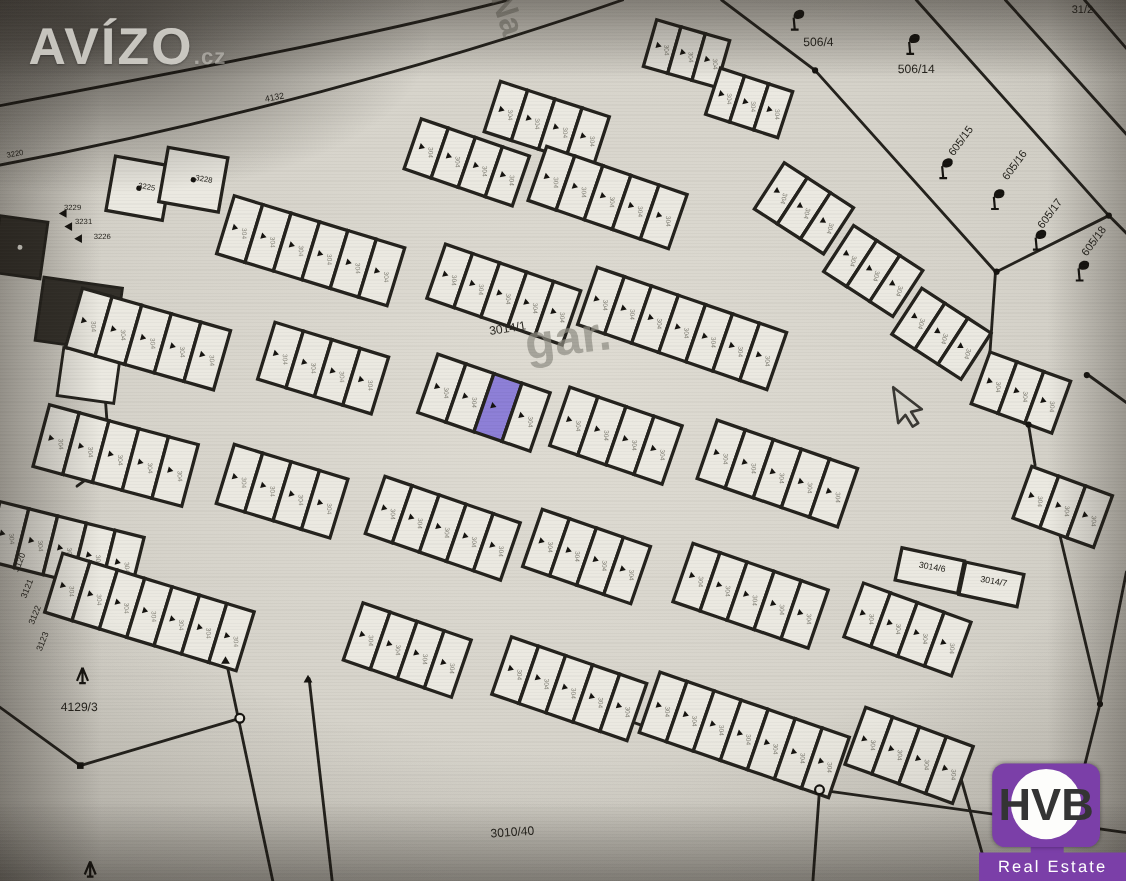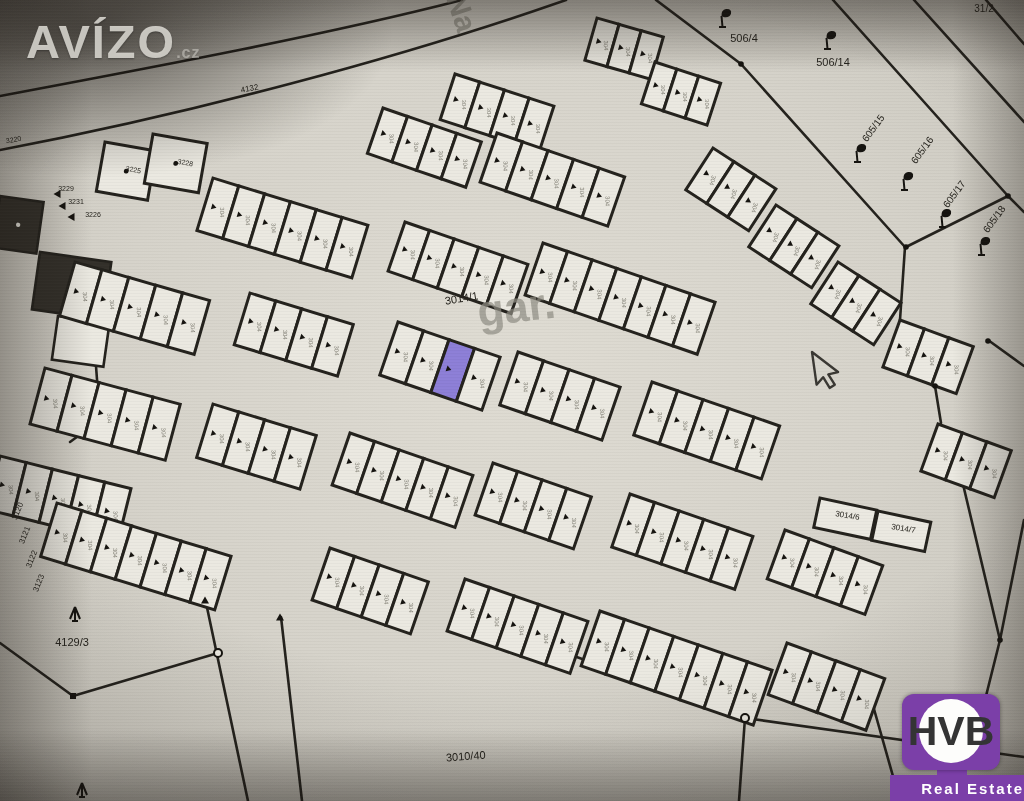--- a/index.html
+++ b/index.html
@@ -24,36 +24,36 @@
     position:absolute;inset:0;z-index:3;pointer-events:none;opacity:.55;
     background:repeating-linear-gradient(0deg, rgba(0,0,0,.05) 0 1px, rgba(255,255,255,.02) 1px 2px, rgba(0,0,0,0) 2px 3px);
   }
   .watermark{
     position:absolute;left:26px;top:14px;z-index:4;
     font-size:47px;font-weight:900;letter-spacing:2px;font-style:normal;
     color:rgba(225,222,215,.82);
     text-shadow:0 1px 2px rgba(0,0,0,.35), 0 0 1px rgba(255,255,255,.25);
     user-select:none;
   }
-  .watermark .cz{font-size:16px;font-weight:700;opacity:.55;letter-spacing:1px;}
+  .watermark .cz{font-size:20px;font-weight:700;opacity:.55;letter-spacing:1px;}
   .hvb{position:absolute;right:0;bottom:0;width:134px;height:110px;z-index:4;}
   .hvb-card{
     position:absolute;left:12px;top:3px;width:98px;height:76px;
     background:#7b3fa8;border-radius:12px;box-shadow:0 0 4px rgba(0,0,0,.4);
   }
   .hvb-tab{position:absolute;left:47px;top:74px;width:30px;height:12px;background:#7b3fa8;}
   .hvb-circle{
     position:absolute;left:17px;top:5px;width:64px;height:64px;background:#fdfdfb;border-radius:50%;
     display:flex;align-items:center;justify-content:center;
   }
   .hvb-circle span{font-size:41px;font-weight:700;color:#343434;letter-spacing:0px;}
   .hvb-band{
     position:absolute;left:0;right:0;bottom:0;height:26px;background:#7b3fa8;
-    display:flex;align-items:center;justify-content:flex-end;
-    color:#fff;font-size:15px;font-weight:700;letter-spacing:2px;white-space:nowrap;
+    display:flex;align-items:center;justify-content:center;
+    color:#fff;font-size:15px;font-weight:400;letter-spacing:2px;white-space:nowrap;
   }
 </style>
 </head>
 <body>
 
 <div class="screen">
 
   <svg id="map" width="1024" height="801" viewBox="0 0 1024 801">
       <path d="M0,96 C160,66 330,34 462,0" fill="none" stroke="#24221d" stroke-width="2.6" stroke-linejoin="round" stroke-linecap="round"></path>
       <path d="M0,150 C190,114 400,58 566,0" fill="none" stroke="#24221d" stroke-width="2.6" stroke-linejoin="round" stroke-linecap="round"></path>

